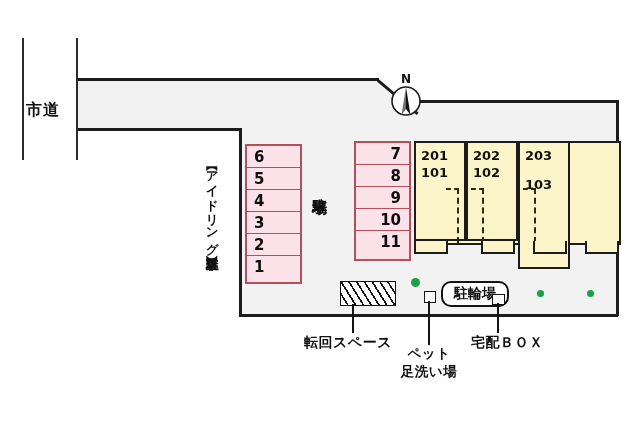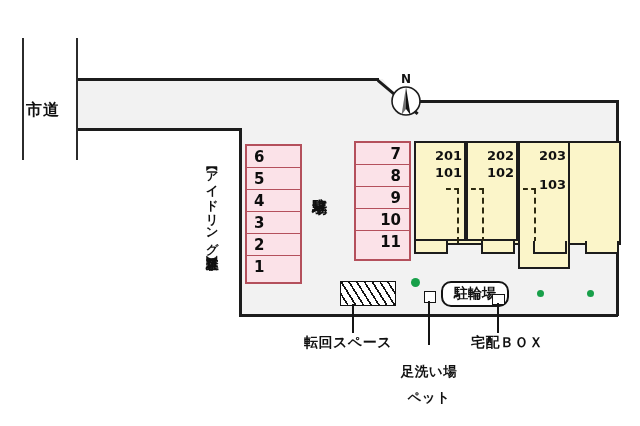--- a/index.html
+++ b/index.html
@@ -46,21 +46,21 @@
   .vtext.big{font-size:15px;letter-spacing:1px;}
 
   
   .building{position:absolute;border:2.5px solid #1c1c1c;background:#fbf5c9;}
   .unit{
     position:absolute;border:2px solid #1c1c1c;background:#fbf5c9;
     box-sizing:border-box;
   }
   .unit-nums{
     position:absolute;left:5px;top:4px;
-    font-size:13px;font-weight:700;line-height:1.35;color:#111;margin-left:14px;
+    font-size:13px;font-weight:700;line-height:1.35;color:#111;
   }
   .stair{
     position:absolute;border:2px dashed #2d2a10;
     border-top-style:dashed;border-right-style:dashed;border-bottom:none;border-left:none;
     background:transparent;
   }
   .balcony{position:absolute;border:2px solid #1c1c1c;background:#fbf5c9;border-top:none;}
 
   
   .hatch{
@@ -173,21 +173,21 @@
   <div class="balcony" style="left:533px;top:241px;width:30px;height:11px;"></div>
 
   <div class="balcony" style="left:585px;top:241px;width:30px;height:11px;"></div>
 
   <div class="hatch" style="left:340px;top:281px;width:54px;height:23px;"></div>
   <div class="leader" style="left:352px;top:304px;height:29px;"></div>
   <div class="callout" style="left:304px;top:334px;">転回スペース</div>
 
   <div class="minibox" style="left:424px;top:291px;width:10px;height:10px;"></div>
   <div class="leader" style="left:428px;top:301px;height:44px;"></div>
-  <div class="callout small c" style="left:393px;top:345px;width:72px;margin-top:44px;">ペット</div>
+  <div class="callout small c" style="left:393px;top:345px;width:72px;">ペット</div>
   <div class="callout small c" style="left:393px;top:363px;width:72px;">足洗い場</div>
 
   <div class="bikebox" style="left:441px;top:281px;width:64px;height:22px;border-radius:10px;">駐輪場</div>
 
   <div class="minibox" style="left:492px;top:294px;width:11px;height:9px;"></div>
   <div class="leader" style="left:497px;top:303px;height:30px;"></div>
   <div class="callout" style="left:471px;top:334px;">宅配ＢＯＸ</div>
 
   <div class="green-dot" style="left:411px;top:278px;width:9px;height:9px;"></div>
   <div class="green-dot" style="left:537px;top:290px;width:7px;height:7px;"></div>

